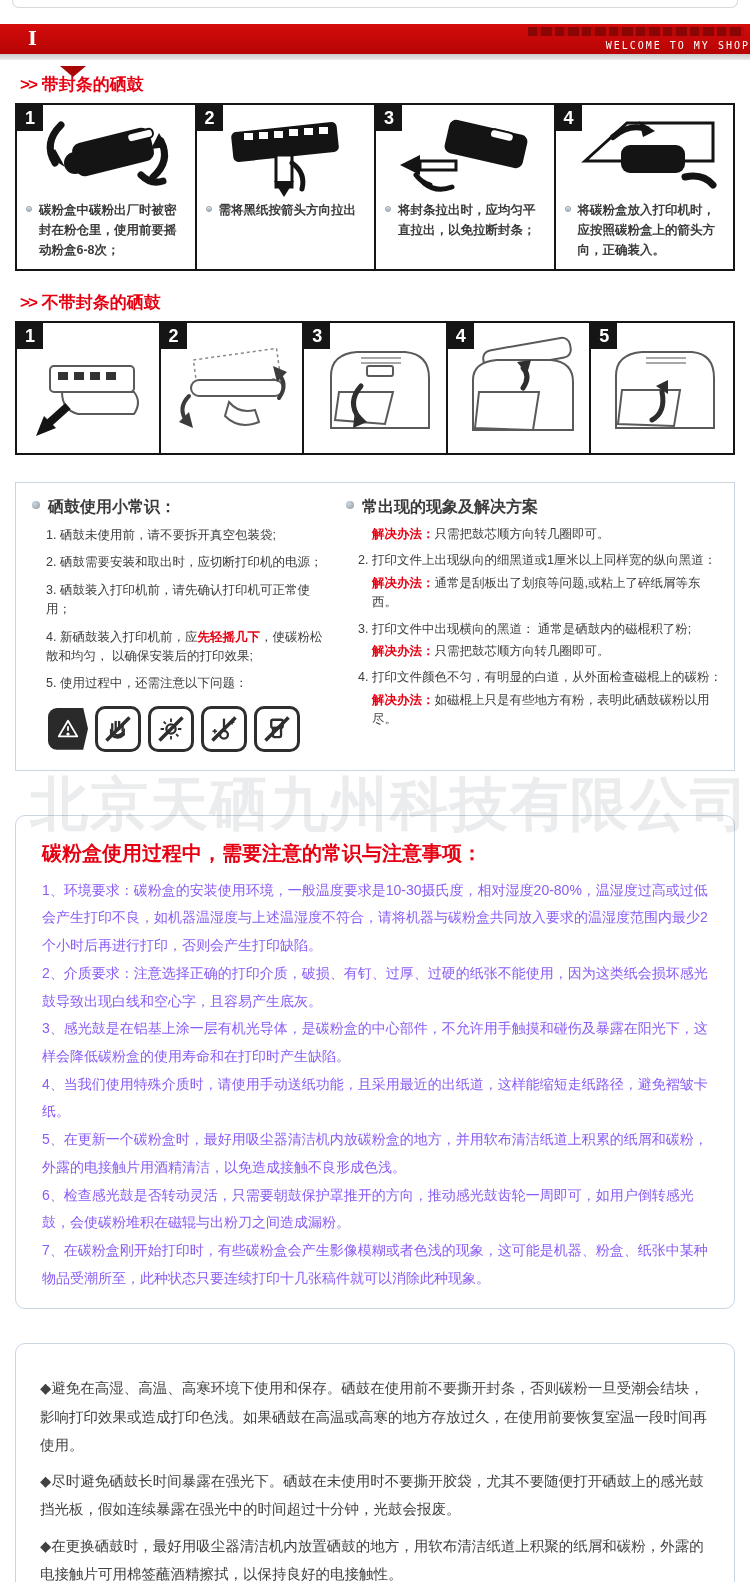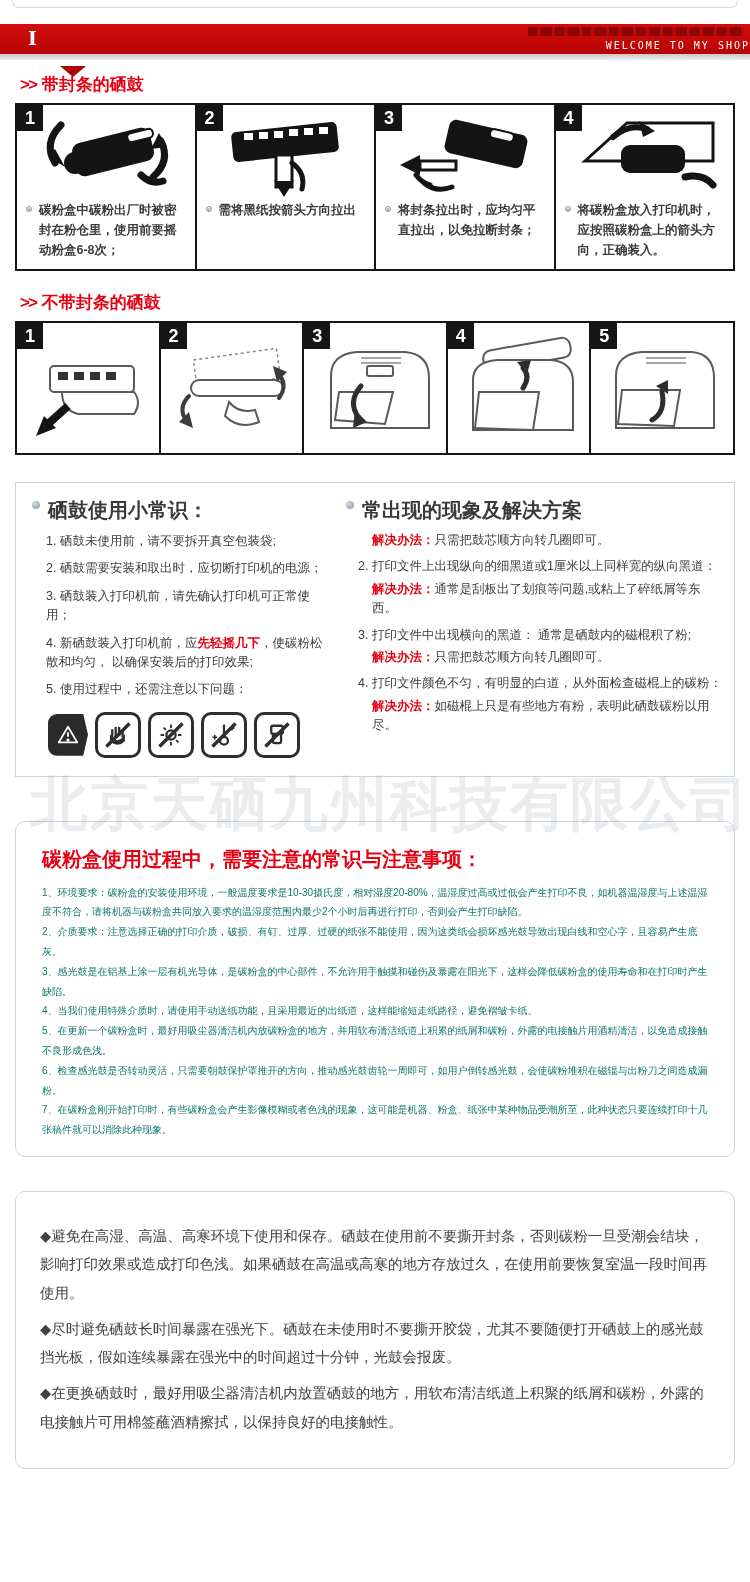--- a/index.html
+++ b/index.html
@@ -35,41 +35,41 @@
   .illu { height:92px; display:flex; align-items:flex-end; justify-content:center; padding-top:6px; }
   .illu-tall { height:130px; align-items:center; }
   .caption { position:relative; padding:3px 8px 9px 22px; font-size:12.5px; font-weight:600; color:#3c3c3c; line-height:1.6; }
   .cap-dot { position:absolute; left:9px; top:9px; width:6px; height:6px; border-radius:50%;
       background:#aeb9c4; box-shadow:inset 0 1px 1px #fff; border:1px solid #97a3ae; }
 
   
   .info-box { margin:27px 15px 0; border:1px solid #c9d6e2; display:flex; padding:14px 0 16px; background:#fff; }
   .col-left  { width:322px; padding:0 6px 0 16px; }
   .col-right { flex:1; padding:0 12px 0 8px; }
-  .col-title { position:relative; padding-left:16px; font-size:20px; font-weight:bold; color:#3a3a3a; margin-bottom:7px; }
+  .col-title { position:relative; padding-left:16px; font-size:16px; font-weight:bold; color:#3a3a3a; margin-bottom:7px; }
   .col-dot { position:absolute; left:0; top:4px; width:8px; height:8px; border-radius:50%;
       background:radial-gradient(circle at 35% 35%, #cfd7de, #8d99a5); }
   .tip-item { padding-left:14px; font-size:12.5px; font-weight:500; line-height:1.55; margin:8px 0; color:#3c3c3c; }
   .hl-red { color:#e60012; font-weight:bold;text-align:center; }
   .qa { margin:7px 0; }
   .q { padding-left:12px; font-size:12.5px; font-weight:500; line-height:1.55; color:#3c3c3c; }
   .a { padding-left:26px; font-size:12.5px; font-weight:500; line-height:1.55; color:#3c3c3c; margin-top:3px; }
   .sol { color:#e60012; font-weight:bold; }
 
   
   .warn-row { display:flex; align-items:center; gap:7px; margin:12px 0 2px 16px; }
   .warn-lead { width:40px; height:42px; background:#2a2a2a; border-radius:9px 3px 3px 9px; display:flex;
       align-items:center; justify-content:center; clip-path:polygon(0 0,88% 0,100% 50%,88% 100%,0 100%); }
   .warn-cell { width:46px; height:46px; border:3px solid #2e2e2e; border-radius:10px; background:#fff;
       display:flex; align-items:center; justify-content:center; }
 
   
   .notice-box { margin:44px 15px 0; border:1px solid #c9d6e2; border-radius:10px; padding:24px 26px 16px; background:#fff; }
   .notice-title { color:#e60012; font-size:20px; font-weight:bold; margin-bottom:10px; }
-  .notice-item { font-size:10px; font-weight:500; color:#0f766e; line-height:1.98; }
+  .notice-item { font-size:14px; font-weight:500; color:#8b5cf6; line-height:1.98; }
 
   
   .care-box { margin:34px 15px 24px; border:1px solid #c9d6e2; border-radius:10px; padding:30px 24px 24px; background:#fff; }
   .care-item { font-size:14.5px; font-weight:500; color:#424242; line-height:1.95; margin-bottom:8px; }
 
   
   .watermark { position:absolute; top:766px; left:0; width:750px; text-align:right; white-space:nowrap;
       font-size:58px; font-weight:bold; color:rgba(110,118,128,0.14); letter-spacing:2px; pointer-events:none; z-index:5; }
 
   svg { display:block; }

